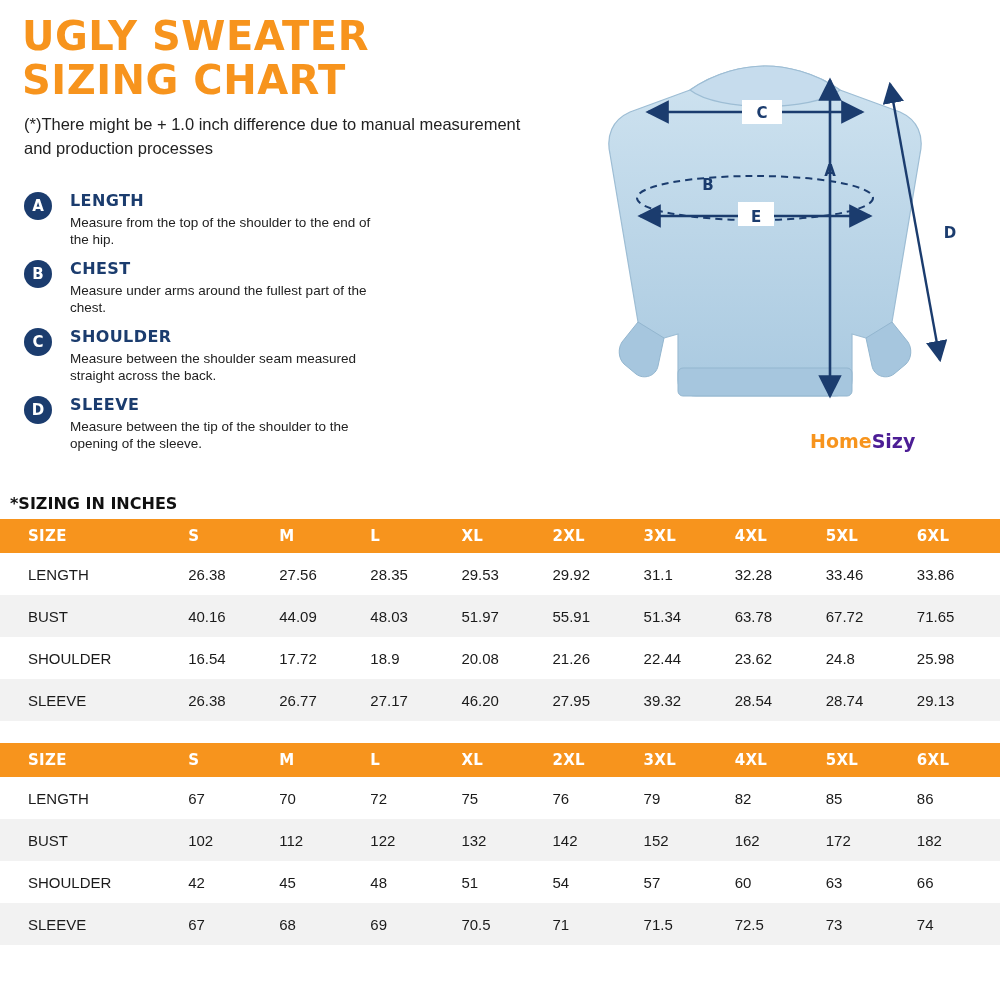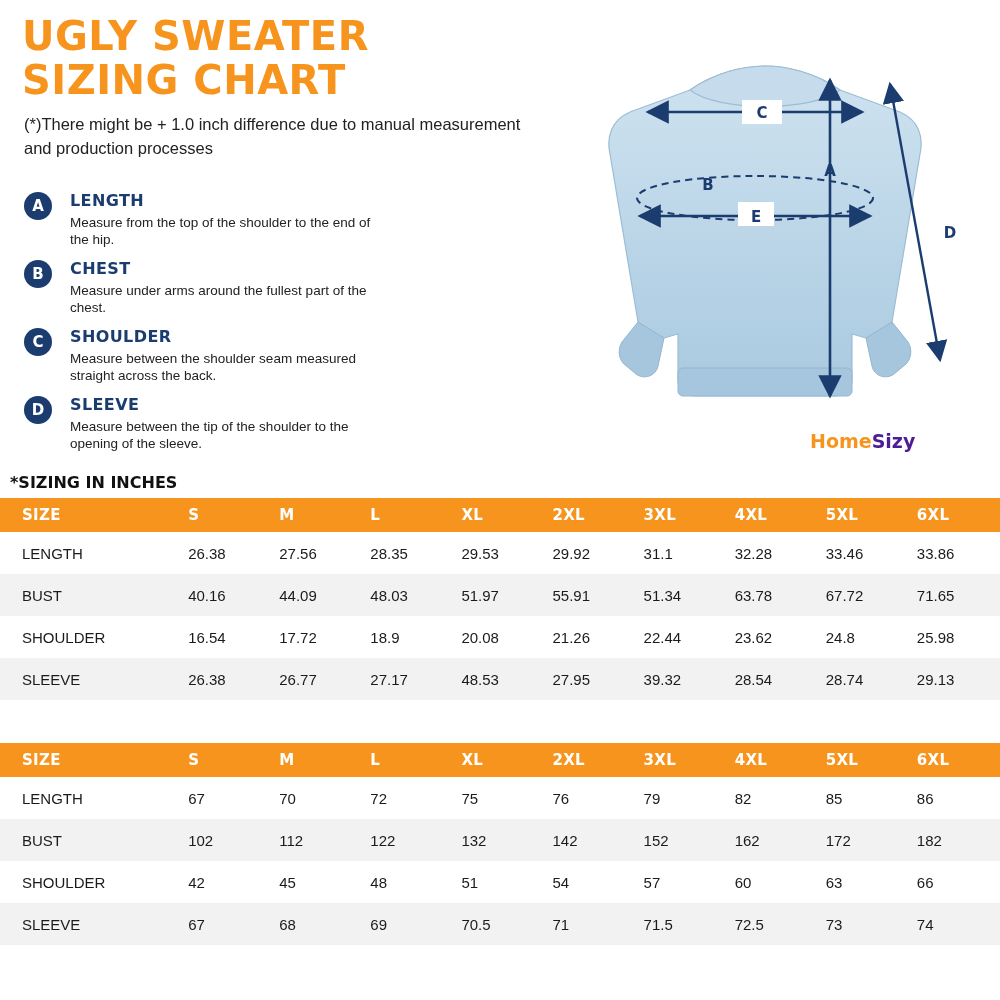--- a/index.html
+++ b/index.html
@@ -38,33 +38,33 @@
   
   .illus { position: absolute; left: 540px; top: 50px; width: 450px; height: 420px; }
   .brand { position: absolute; left: 810px; top: 430px; font-weight: 700; font-size: 19px;
            font-family: "DejaVu Sans", sans-serif; }
   .brand .home { color: #F7941D; }
   .brand .sizy { color: #4c1d95; }
 
   
   .tbl-title { font-weight: 700; font-size: 16px; color: #111; margin: 0 0 6px 10px;
                font-family: "DejaVu Sans", sans-serif; }
-  .sec-inches { position: absolute; left: 0; top: 473px; width: 1000px; }
+  .sec-inches { position: absolute; left: 0; top: 494px; width: 1000px; }
   .sec-cm     { position: absolute; left: 0; top: 743px; width: 1000px; }
 
   table { width: 1000px; border-collapse: collapse; table-layout: fixed; }
   thead th {
     background: #F7941D; color: #ffffff; font-weight: 700; font-size: 15px;
     height: 34px; text-align: left; font-family: "DejaVu Sans", sans-serif;
     letter-spacing: .3px;
   }
   tbody td { height: 42px; font-size: 15px; color: #1b1b1b; }
   tbody tr:nth-child(odd) { background: #ffffff; }
   tbody tr:nth-child(even) { background: #f2f2f2; }
-  th:first-child, td:first-child { padding-left: 22px; width: 180px; }
+  th:first-child, td:first-child { padding-left: 28px; width: 180px; }
   th:not(:first-child), td:not(:first-child) { padding-left: 8px; }
   col.size-col { width: 180px; }
   col.data-col { width: 91px; }
   tbody td:first-child { font-weight: 400; }
 
   .dim-label { font-weight: 700; font-size: 15px; fill: #1B3C6E; font-family: "DejaVu Sans", sans-serif; }
 </style>
 </head>
 <body>
 
@@ -217,21 +217,21 @@
           <td>22.44</td>
           <td>23.62</td>
           <td>24.8</td>
           <td>25.98</td>
         </tr>
         <tr>
           <td>SLEEVE</td>
           <td>26.38</td>
           <td>26.77</td>
           <td>27.17</td>
-          <td>48.53</td>
+          <td>46.20</td>
           <td>27.95</td>
           <td>39.32</td>
           <td>28.54</td>
           <td>28.74</td>
           <td>29.13</td>
         </tr>
       </tbody>
     </table>
   </div>
 

